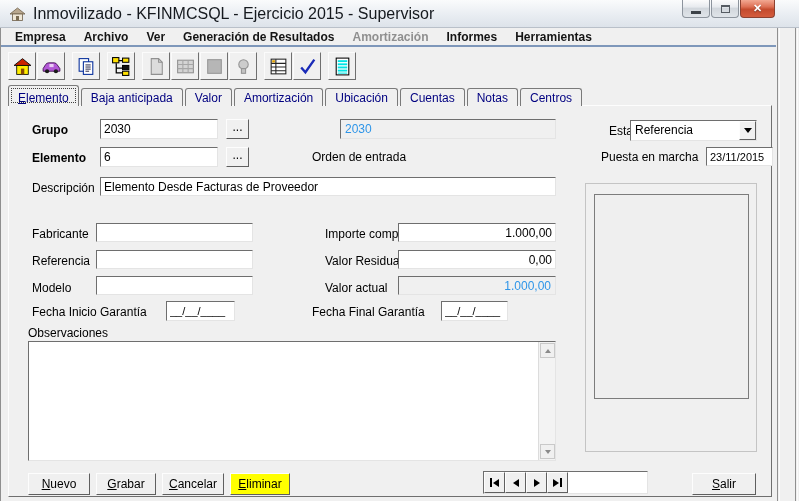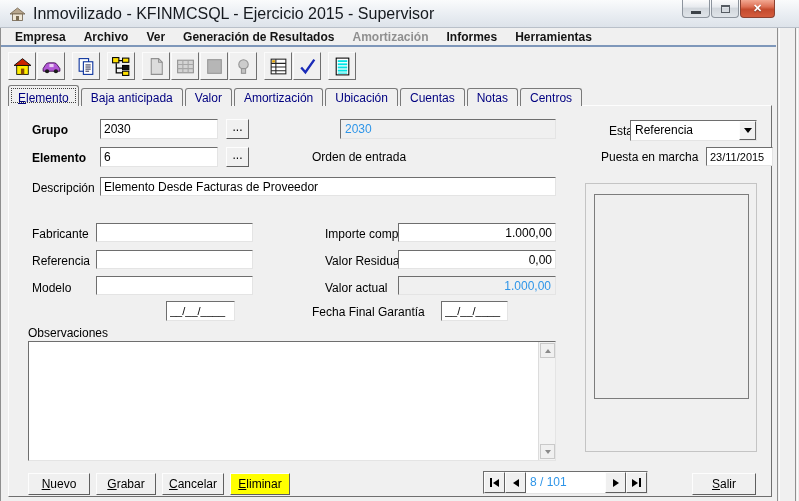--- a/index.html
+++ b/index.html
@@ -267,20 +267,21 @@
   <span class="lbl" style="left:32px; top:281px;">Modelo</span>
   <input class="txt" style="left: 96px; top: 276px; width: 157px; height: 19px;" value="">
 
   <span class="lbl" style="left:325px; top:227px;">Importe compra</span>
   <input class="txt num" style="left: 398px; top: 223px; width: 158px; height: 19px;" value="1.000,00">
   <span class="lbl" style="left:325px; top:254px;">Valor Residual</span>
   <input class="txt num" style="left: 398px; top: 250px; width: 158px; height: 19px;" value="0,00">
   <span class="lbl" style="left:325px; top:281px;">Valor actual</span>
   <div class="disbox num" style="left:398px; top:276px; width:158px; height:19px; text-align:right;">1.000,00</div>
 
+  <span class="lbl" style="left:32px; top:305px;">Fecha Inicio Garantía</span>
   <input class="txt small" style="left: 150px; top: 301px; width: 69px; height: 20px;" value="__/__/____">
   <span class="lbl" style="left:312px; top:305px;">Fecha Final Garantía</span>
   <input class="txt small" style="left: 425px; top: 301px; width: 67px; height: 20px;" value="__/__/____">
 
   <span class="lbl" style="left:28px; top:326px;">Observaciones</span>
   <div class="obs-wrap">
     <textarea style=""></textarea>
     <div class="vscroll">
       <div class="vs-btn vs-up">
           <span class="tri-up-sm"></span>
@@ -301,21 +302,20 @@
   <div class="fbtn highlight" style="left:230px; top:473px; width:60px;"><u>E</u>liminar</div>
 
   <div class="nav">
     <div class="nav-btn">
         <span class="vb"></span>
         <span class="tl"></span>
       </div>
     <div class="nav-btn">
         <span class="tl"></span>
       </div>
-    <div class="nav-text">8 / 101</div>
     <div class="nav-btn">
         <span class="tr"></span>
       </div>
     <div class="nav-btn">
         <span class="tr"></span>
         <span class="vb"></span>
       </div>
   </div>
 
   <div class="fbtn" style="left:692px; top:473px; width:64px;"><u>S</u>alir</div>

